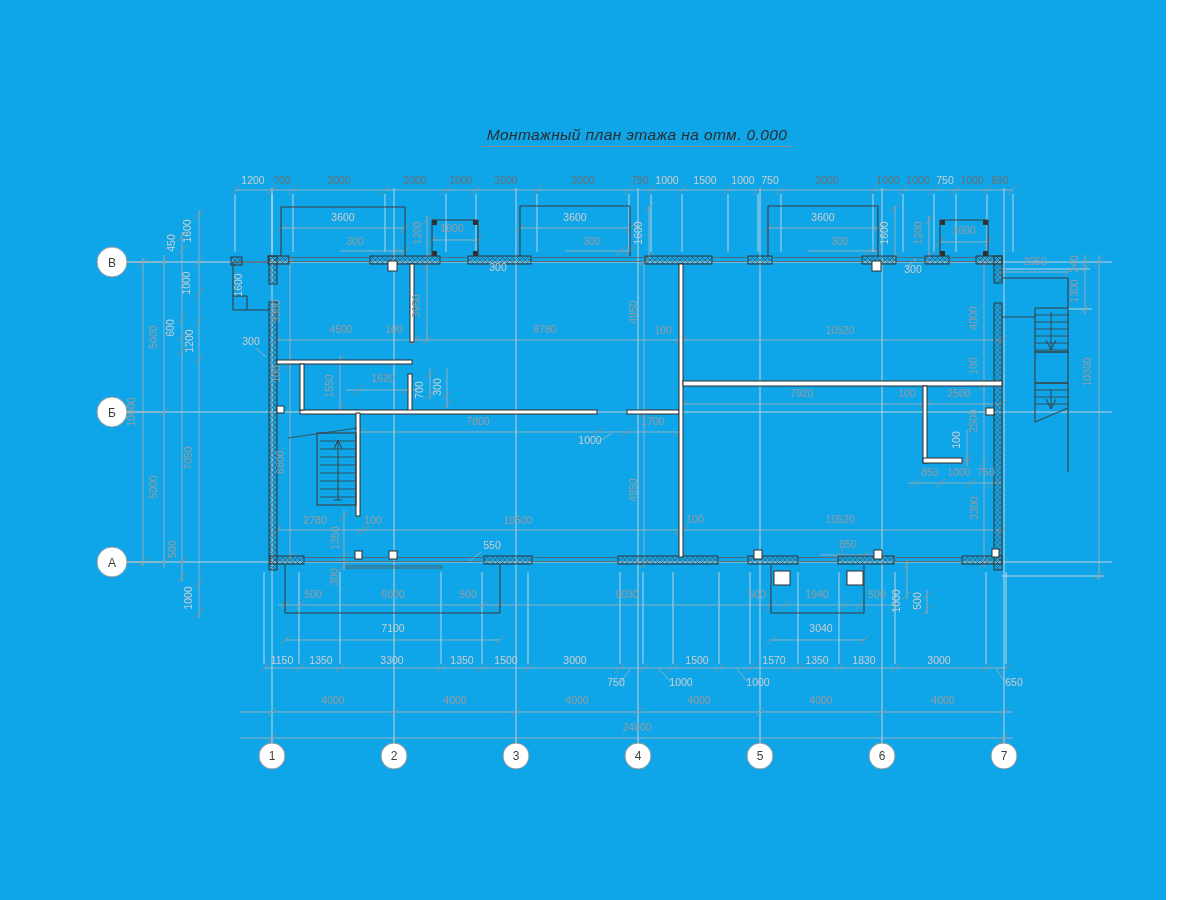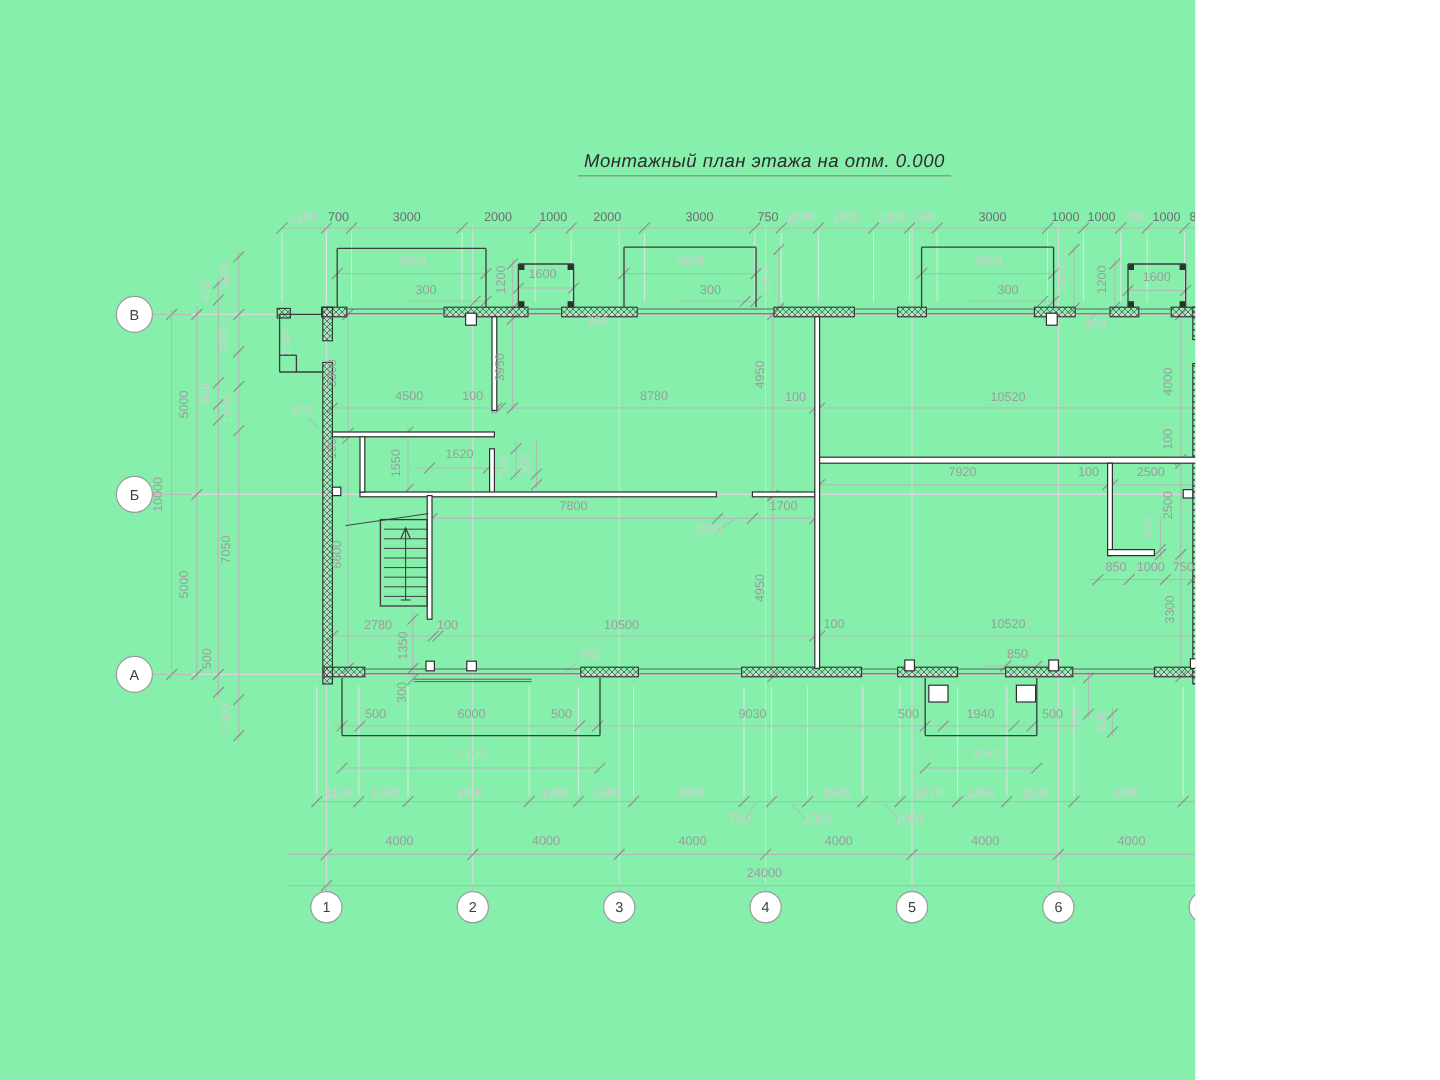--- a/index.html
+++ b/index.html
@@ -1,17 +1,17 @@
 <!DOCTYPE html>
 <html><head>
 <meta charset="utf-8">
 <style>
   html,body{margin:0;padding:0;background:#ffffff;}
   body{width:1200px;height:900px;font-family:"Liberation Sans",sans-serif;}
-  .canvas{position:relative;width:996px;height:900px;background:#86efac;overflow:hidden;}
+  .canvas{position:relative;width:1166px;height:900px;background:#0ea5e9;overflow:hidden;}
   .title{position:absolute;top:126px;left:637px;transform:translateX(-50%);
          font-style:italic;font-size:15.5px;color:#2d2d2d;
          border-bottom:1px solid #8a8a8a;padding:0 5px 2px;white-space:nowrap;letter-spacing:.4px;}
   svg{position:absolute;left:0;top:0;}
   text{font-family:"Liberation Sans",sans-serif;font-size:10.5px;text-anchor:middle;}
   .td{fill:#6f6f6f;} .tm{fill:#9c9c9c;} .tl{fill:#cfcfcf;}
   .bub{fill:#3f3f3f;font-size:12px;}
 </style>
 </head>
 <body>

